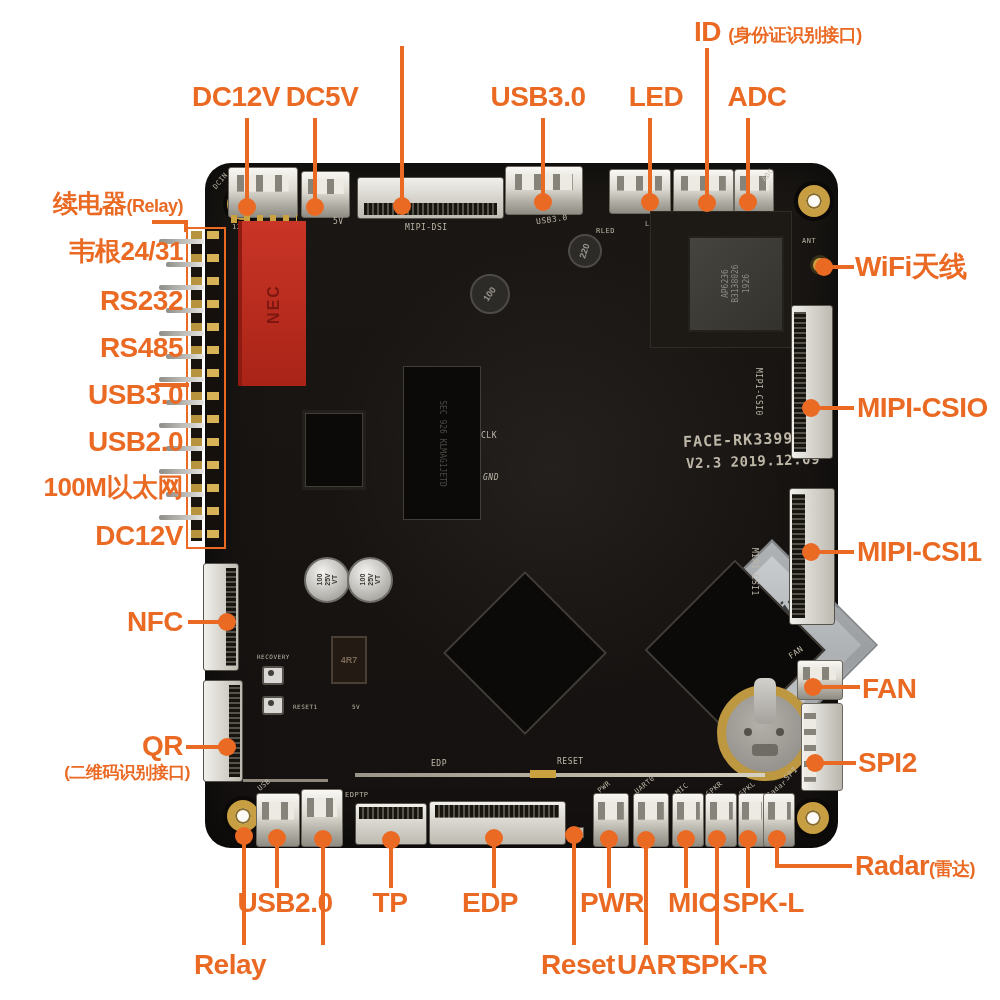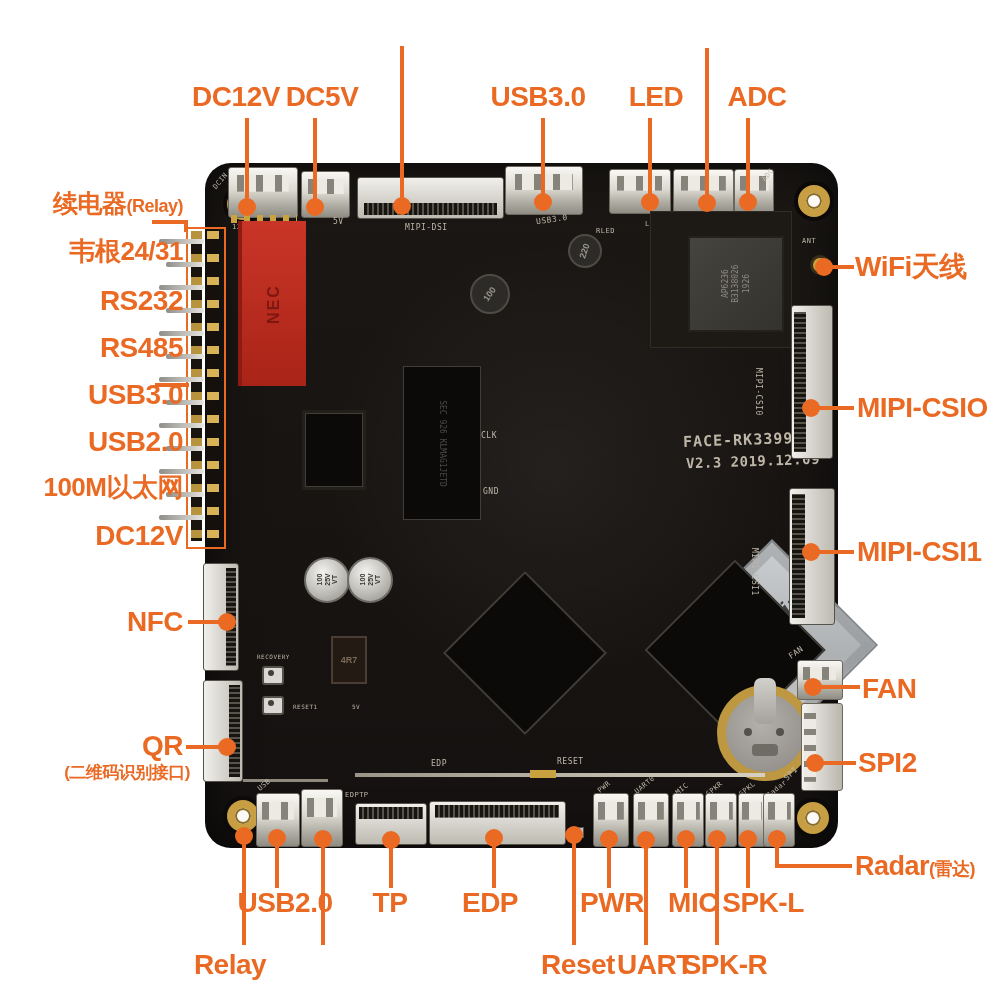--- a/index.html
+++ b/index.html
@@ -140,21 +140,21 @@
     </div>
 
     <div id="cpu">
       <div class="cpu-text">
         <div style="font-size:22px;font-weight:700;font-style:italic;letter-spacing:1px;">Rockchip</div>
         <div style="font-size:16px;font-weight:700;letter-spacing:2px;margin-top:2px;">RK3399</div>
         <div style="font-size:7px;color:#6a6d6f;margin-top:3px;">S9ETVC939 1941</div>
       </div>
     </div>
     <div class="silk" style="left:276px;top:268px;">CLK</div>
-    <div class="silk" style="left:278px;top:324px;">GND</div>
+    <div class="silk" style="left:278px;top:310px;font-style:italic;">GND</div>
 
     <div class="silk" style="left:478px;top:268px;font-size:15px;font-weight:700;transform:rotate(-2deg);letter-spacing:1px;">FACE-RK3399</div>
     <div class="silk" style="left:481px;top:290px;font-size:14px;font-weight:700;transform:rotate(-2deg);">V2.3 2019.12.09</div>
 
     <div class="chip diam" style="left:262px;top:432px;width:112px;height:112px;border-width:2px;"></div>
     <div class="chip diam" style="left:466px;top:423px;width:124px;height:124px;border-width:2px;"></div>
 
     <div class="abs" style="left:512px;top:522px;width:78px;height:78px;border-radius:50%;border:9px solid #bd9840;background:radial-gradient(circle at 45% 38%,#b3b0aa,#8c8984);">
       <div class="abs" style="left:50%;top:-16px;transform:translateX(-50%);width:22px;height:46px;background:linear-gradient(180deg,#d2d0cb,#a5a29d);border-radius:7px;"></div>
       <div class="abs" style="left:18px;top:34px;width:8px;height:8px;border-radius:50%;background:#55524c;"></div>
@@ -211,20 +211,24 @@
   <div class="stub" style="left:159px;top:331px;width:45px;"></div>
   <div class="stub" style="left:166px;top:354px;width:38px;"></div>
   <div class="stub" style="left:159px;top:377px;width:45px;"></div>
   <div class="stub" style="left:166px;top:400px;width:38px;"></div>
   <div class="stub" style="left:159px;top:423px;width:45px;"></div>
   <div class="stub" style="left:166px;top:446px;width:38px;"></div>
   <div class="stub" style="left:159px;top:469px;width:45px;"></div>
   <div class="stub" style="left:166px;top:492px;width:38px;"></div>
   <div class="stub" style="left:159px;top:515px;width:45px;"></div>
 
+  <div class="lbl" style="left:694px;top:17px;">
+    <span>ID</span>
+    <span class="note">(身份证识别接口)</span>
+  </div>
   <div class="lbl cx" style="left:236px;top:82px;">DC12V</div>
   <div class="lbl cx" style="left:322px;top:82px;">DC5V</div>
   <div class="lbl cx" style="left:538px;top:82px;">USB3.0</div>
   <div class="lbl cx" style="left:656px;top:82px;">LED</div>
   <div class="lbl cx" style="left:757px;top:82px;">ADC</div>
 
   <div class="line" style="left:245px;top:118px;width:4px;height:88px;"></div>
   <div class="line" style="left:313px;top:118px;width:4px;height:88px;"></div>
   <div class="line" style="left:400px;top:46px;width:4px;height:160px;"></div>
   <div class="line" style="left:541px;top:118px;width:4px;height:84px;"></div>

